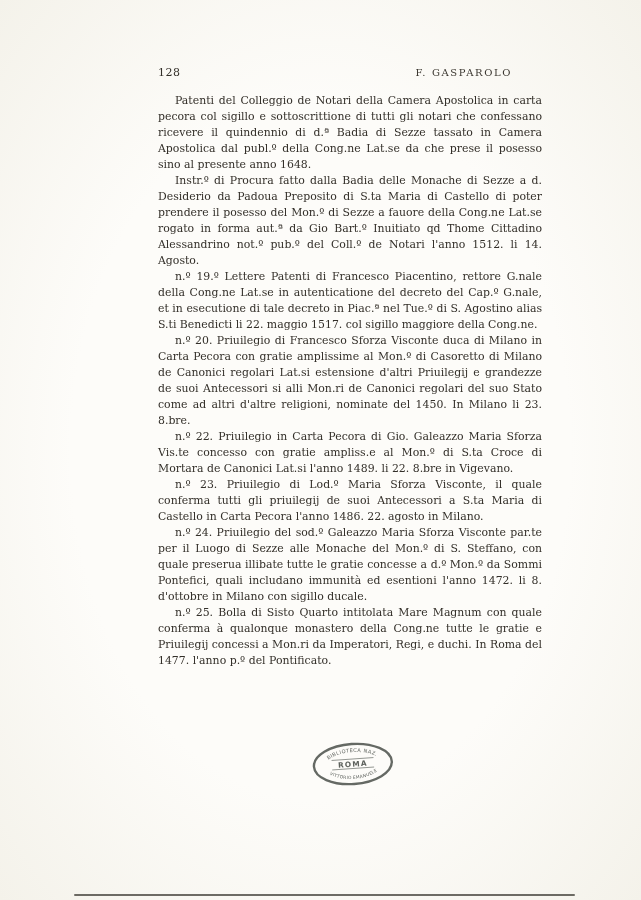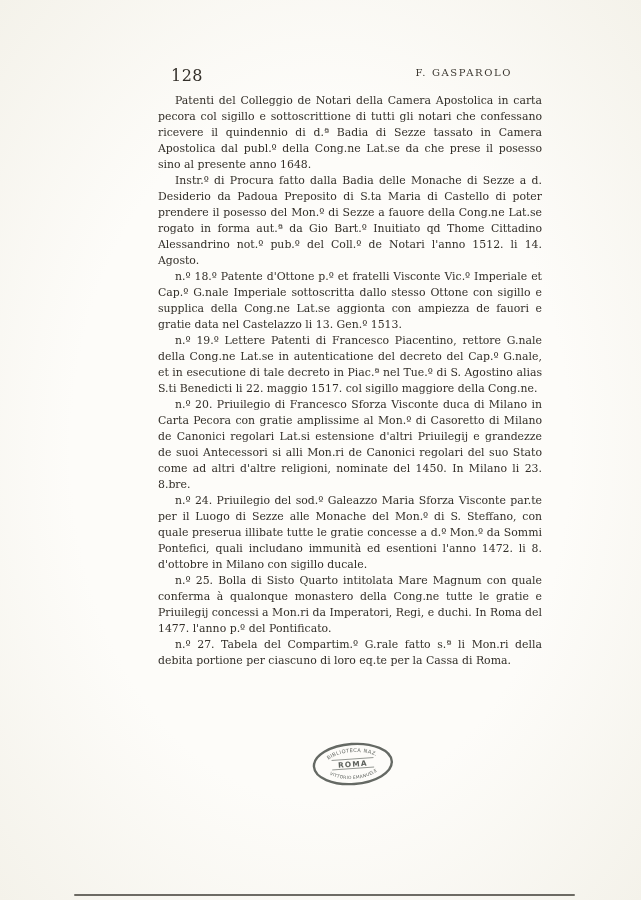--- a/index.html
+++ b/index.html
@@ -9,21 +9,21 @@
     background:radial-gradient(ellipse at center, #fdfcf9 55%, #f4f2ea 100%);
     font-family:"DejaVu Serif","Liberation Serif",serif;
     color:#332f29;
     overflow:hidden;
   }
   .running-header {
     position:absolute; top:66px; left:158px; width:384px; height:16px;
   }
   .page-number {
     position:absolute; left:0; top:0;
-    font-size:16px; letter-spacing:0.5px;margin-left:13px;
+    font-size:11px; letter-spacing:0.5px;
   }
   .header-title {
     position:absolute; left:0; right:30px; top:1px;
     text-align:right; font-size:10px; letter-spacing:1.6px;
     color:#3a362f;
   }
   .text-block {
     position:absolute; top:93px; left:158px; width:384px;
     font-size:10.9px; line-height:16px;
     text-align:justify;
@@ -49,26 +49,26 @@
 <div class="page">
 
   <div class="running-header">
     <span class="page-number">128</span>
     <span class="header-title">F. GASPAROLO</span>
   </div>
 
   <div class="text-block">
     <p>Patenti del Colleggio de Notari della Camera Apostolica in carta pecora col sigillo e sottoscrittione di tutti gli notari che confessano ricevere il quindennio di d.ª Badia di Sezze tassato in Camera Apostolica dal publ.º della Cong.ne Lat.se da che prese il posesso sino al presente anno 1648.</p>
     <p>Instr.º di Procura fatto dalla Badia delle Monache di Sezze a d. Desiderio da Padoua Preposito di S.ta Maria di Castello di poter prendere il posesso del Mon.º di Sezze a fauore della Cong.ne Lat.se rogato in forma aut.ª da Gio Bart.º Inuitiato qd Thome Cittadino Alessandrino not.º pub.º del Coll.º de Notari l'anno 1512. li 14. Agosto.</p>
-    <p>n.º 18.º Patente d'Ottone p.º et fratelli Visconte Vic.º Imperiale et Cap.º G.nale Imperiale sottoscritta dallo stesso Ottone con sigillo e supplica della Cong.ne Lat.se aggionta con ampiezza de fauori e gratie data nel Castelazzo li 13. Gen.º 1513.</p>
     <p>n.º 19.º Lettere Patenti di Francesco Piacentino, rettore G.nale della Cong.ne Lat.se in autenticatione del decreto del Cap.º G.nale, et in esecutione di tale decreto in Piac.ª nel Tue.º di S. Agostino alias S.ti Benedicti li 22. maggio 1517. col sigillo maggiore della Cong.ne.</p>
     <p>n.º 20. Priuilegio di Francesco Sforza Visconte duca di Milano in Carta Pecora con gratie amplissime al Mon.º di Casoretto di Milano de Canonici regolari Lat.si estensione d'altri Priuilegij e grandezze de suoi Antecessori si alli Mon.ri de Canonici regolari del suo Stato come ad altri d'altre religioni, nominate del 1450. In Milano li 23. 8.bre.</p>
+    <p>n.º 22. Priuilegio in Carta Pecora di Gio. Galeazzo Maria Sforza Vis.te concesso con gratie ampliss.e al Mon.º di S.ta Croce di Mortara de Canonici Lat.si l'anno 1489. li 22. 8.bre in Vigevano.</p>
+    <p>n.º 23. Priuilegio di Lod.º Maria Sforza Visconte, il quale conferma tutti gli priuilegij de suoi Antecessori a S.ta Maria di Castello in Carta Pecora l'anno 1486. 22. agosto in Milano.</p>
     <p>n.º 24. Priuilegio del sod.º Galeazzo Maria Sforza Visconte par.te per il Luogo di Sezze alle Monache del Mon.º di S. Steffano, con quale preserua illibate tutte le gratie concesse a d.º Mon.º da Sommi Pontefici, quali includano immunità ed esentioni l'anno 1472. li 8. d'ottobre in Milano con sigillo ducale.</p>
     <p>n.º 25. Bolla di Sisto Quarto intitolata Mare Magnum con quale conferma à qualonque monastero della Cong.ne tutte le gratie e Priuilegij concessi a Mon.ri da Imperatori, Regi, e duchi. In Roma del 1477. l'anno p.º del Pontificato.</p>
-    <p>n.º 27. Tabela del Compartim.º G.rale fatto s.ª li Mon.ri della debita portione per ciascuno di loro eq.te per la Cassa di Roma.</p>
   </div>
 
   <div class="stamp">
     <svg width="86" height="48" viewBox="-43 -24 86 48">
       <ellipse cx="0" cy="0" rx="39" ry="20" fill="none" stroke="#474c47" stroke-width="2.4" opacity="0.95"></ellipse>
       <defs>
         <path id="arcTop" d="M -31 4 A 31 16 0 0 1 31 4" fill="none"></path>
         <path id="arcBot" d="M -31 -2 A 31 17 0 0 0 31 -2" fill="none"></path>
       </defs>
       <line x1="-21" y1="-5" x2="21" y2="-5" stroke="#474c47" stroke-width="0.8" opacity="0.8"></line>

